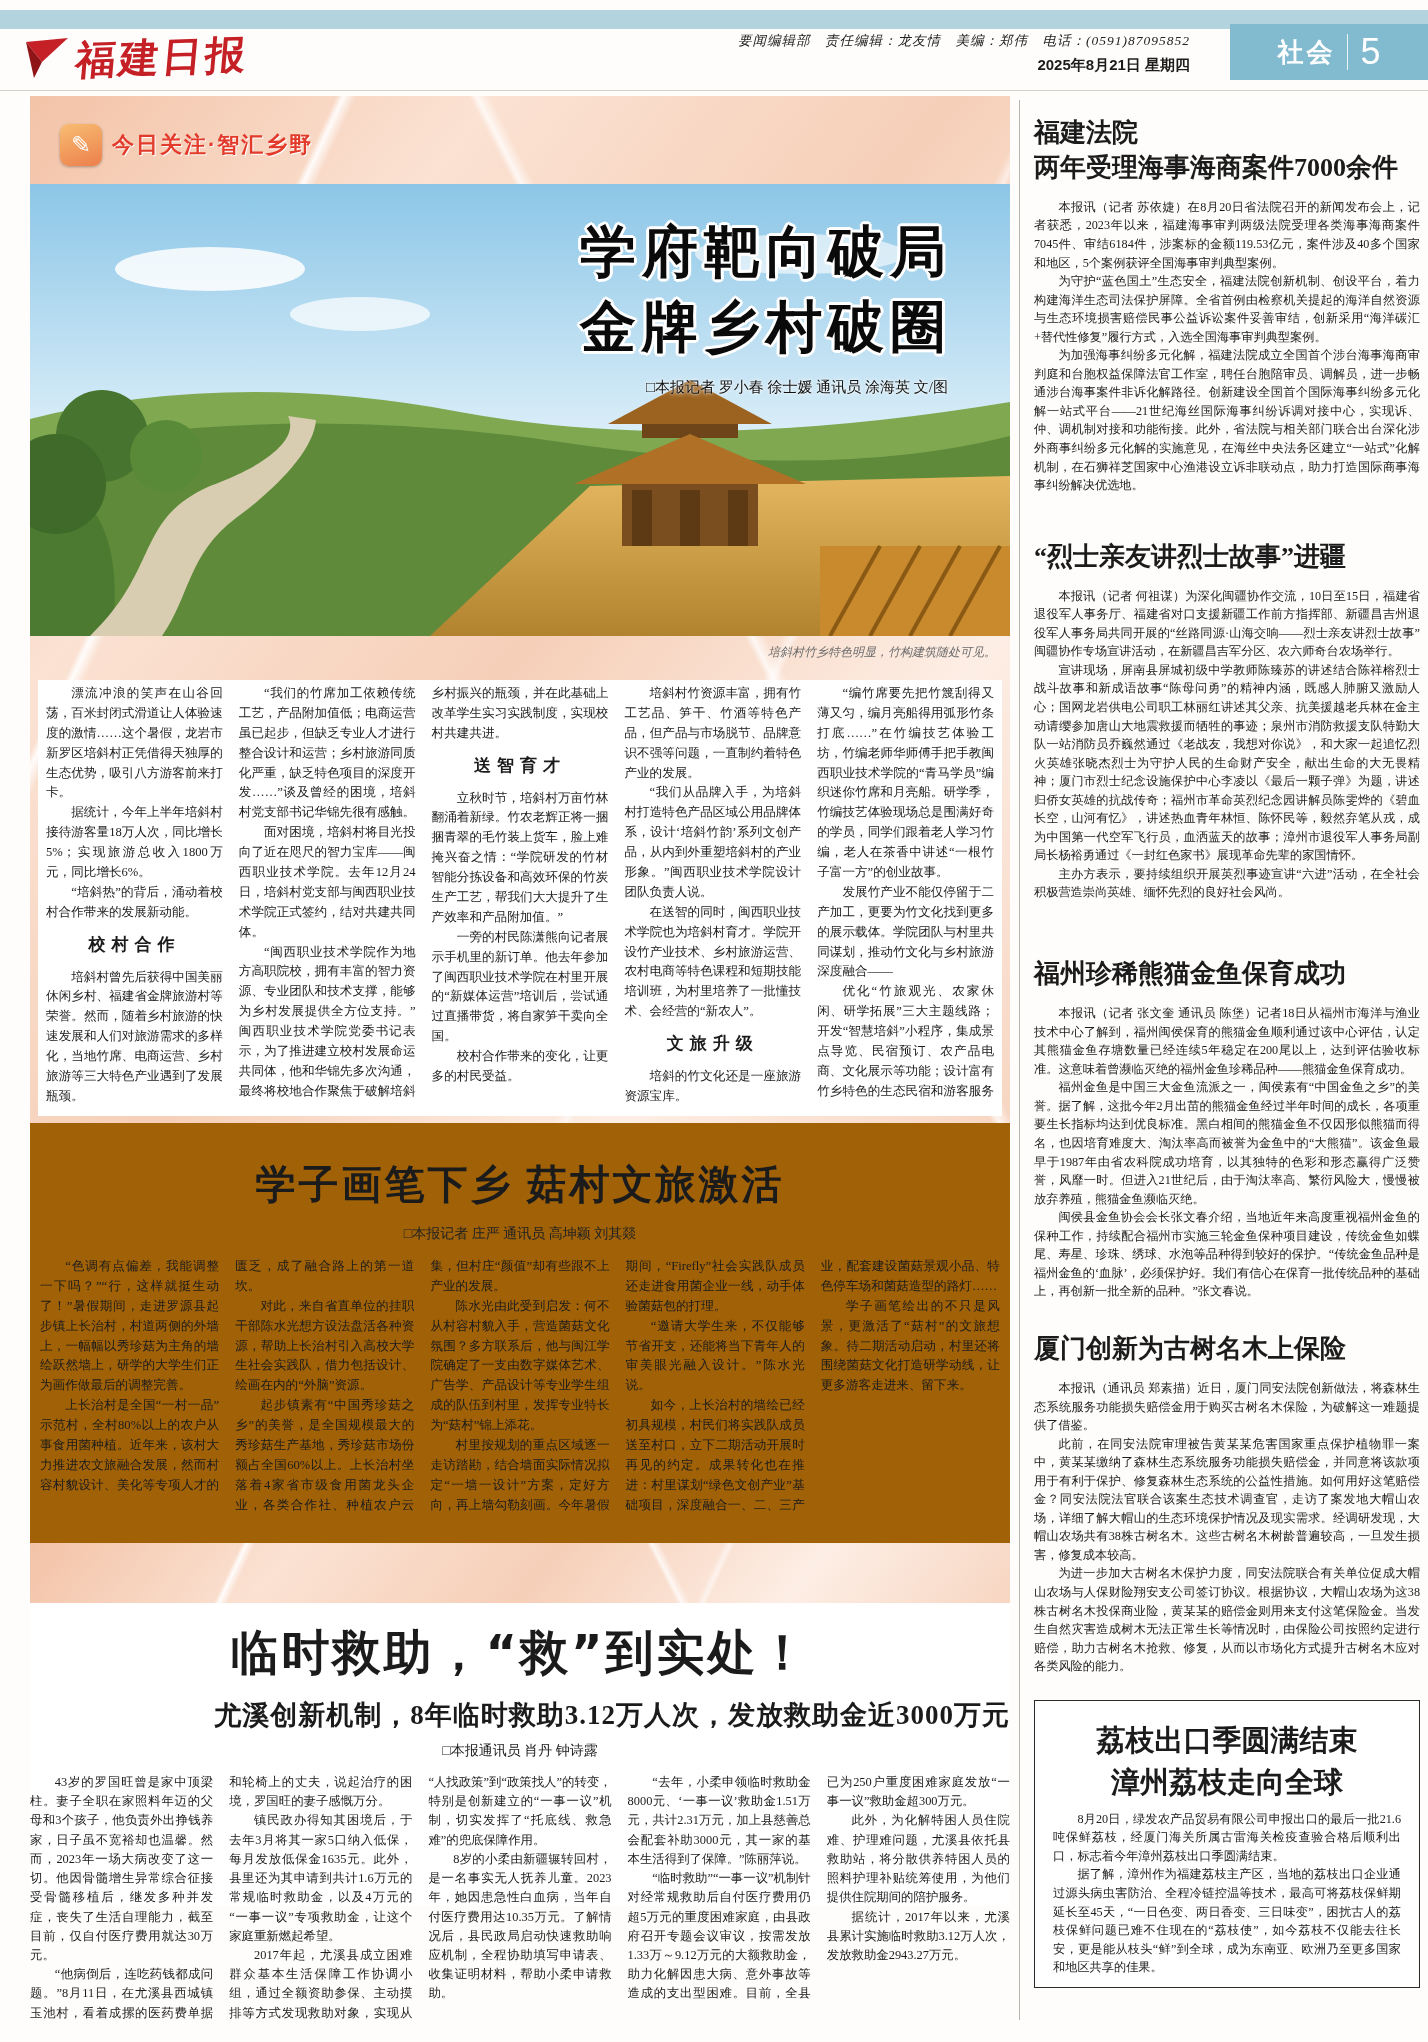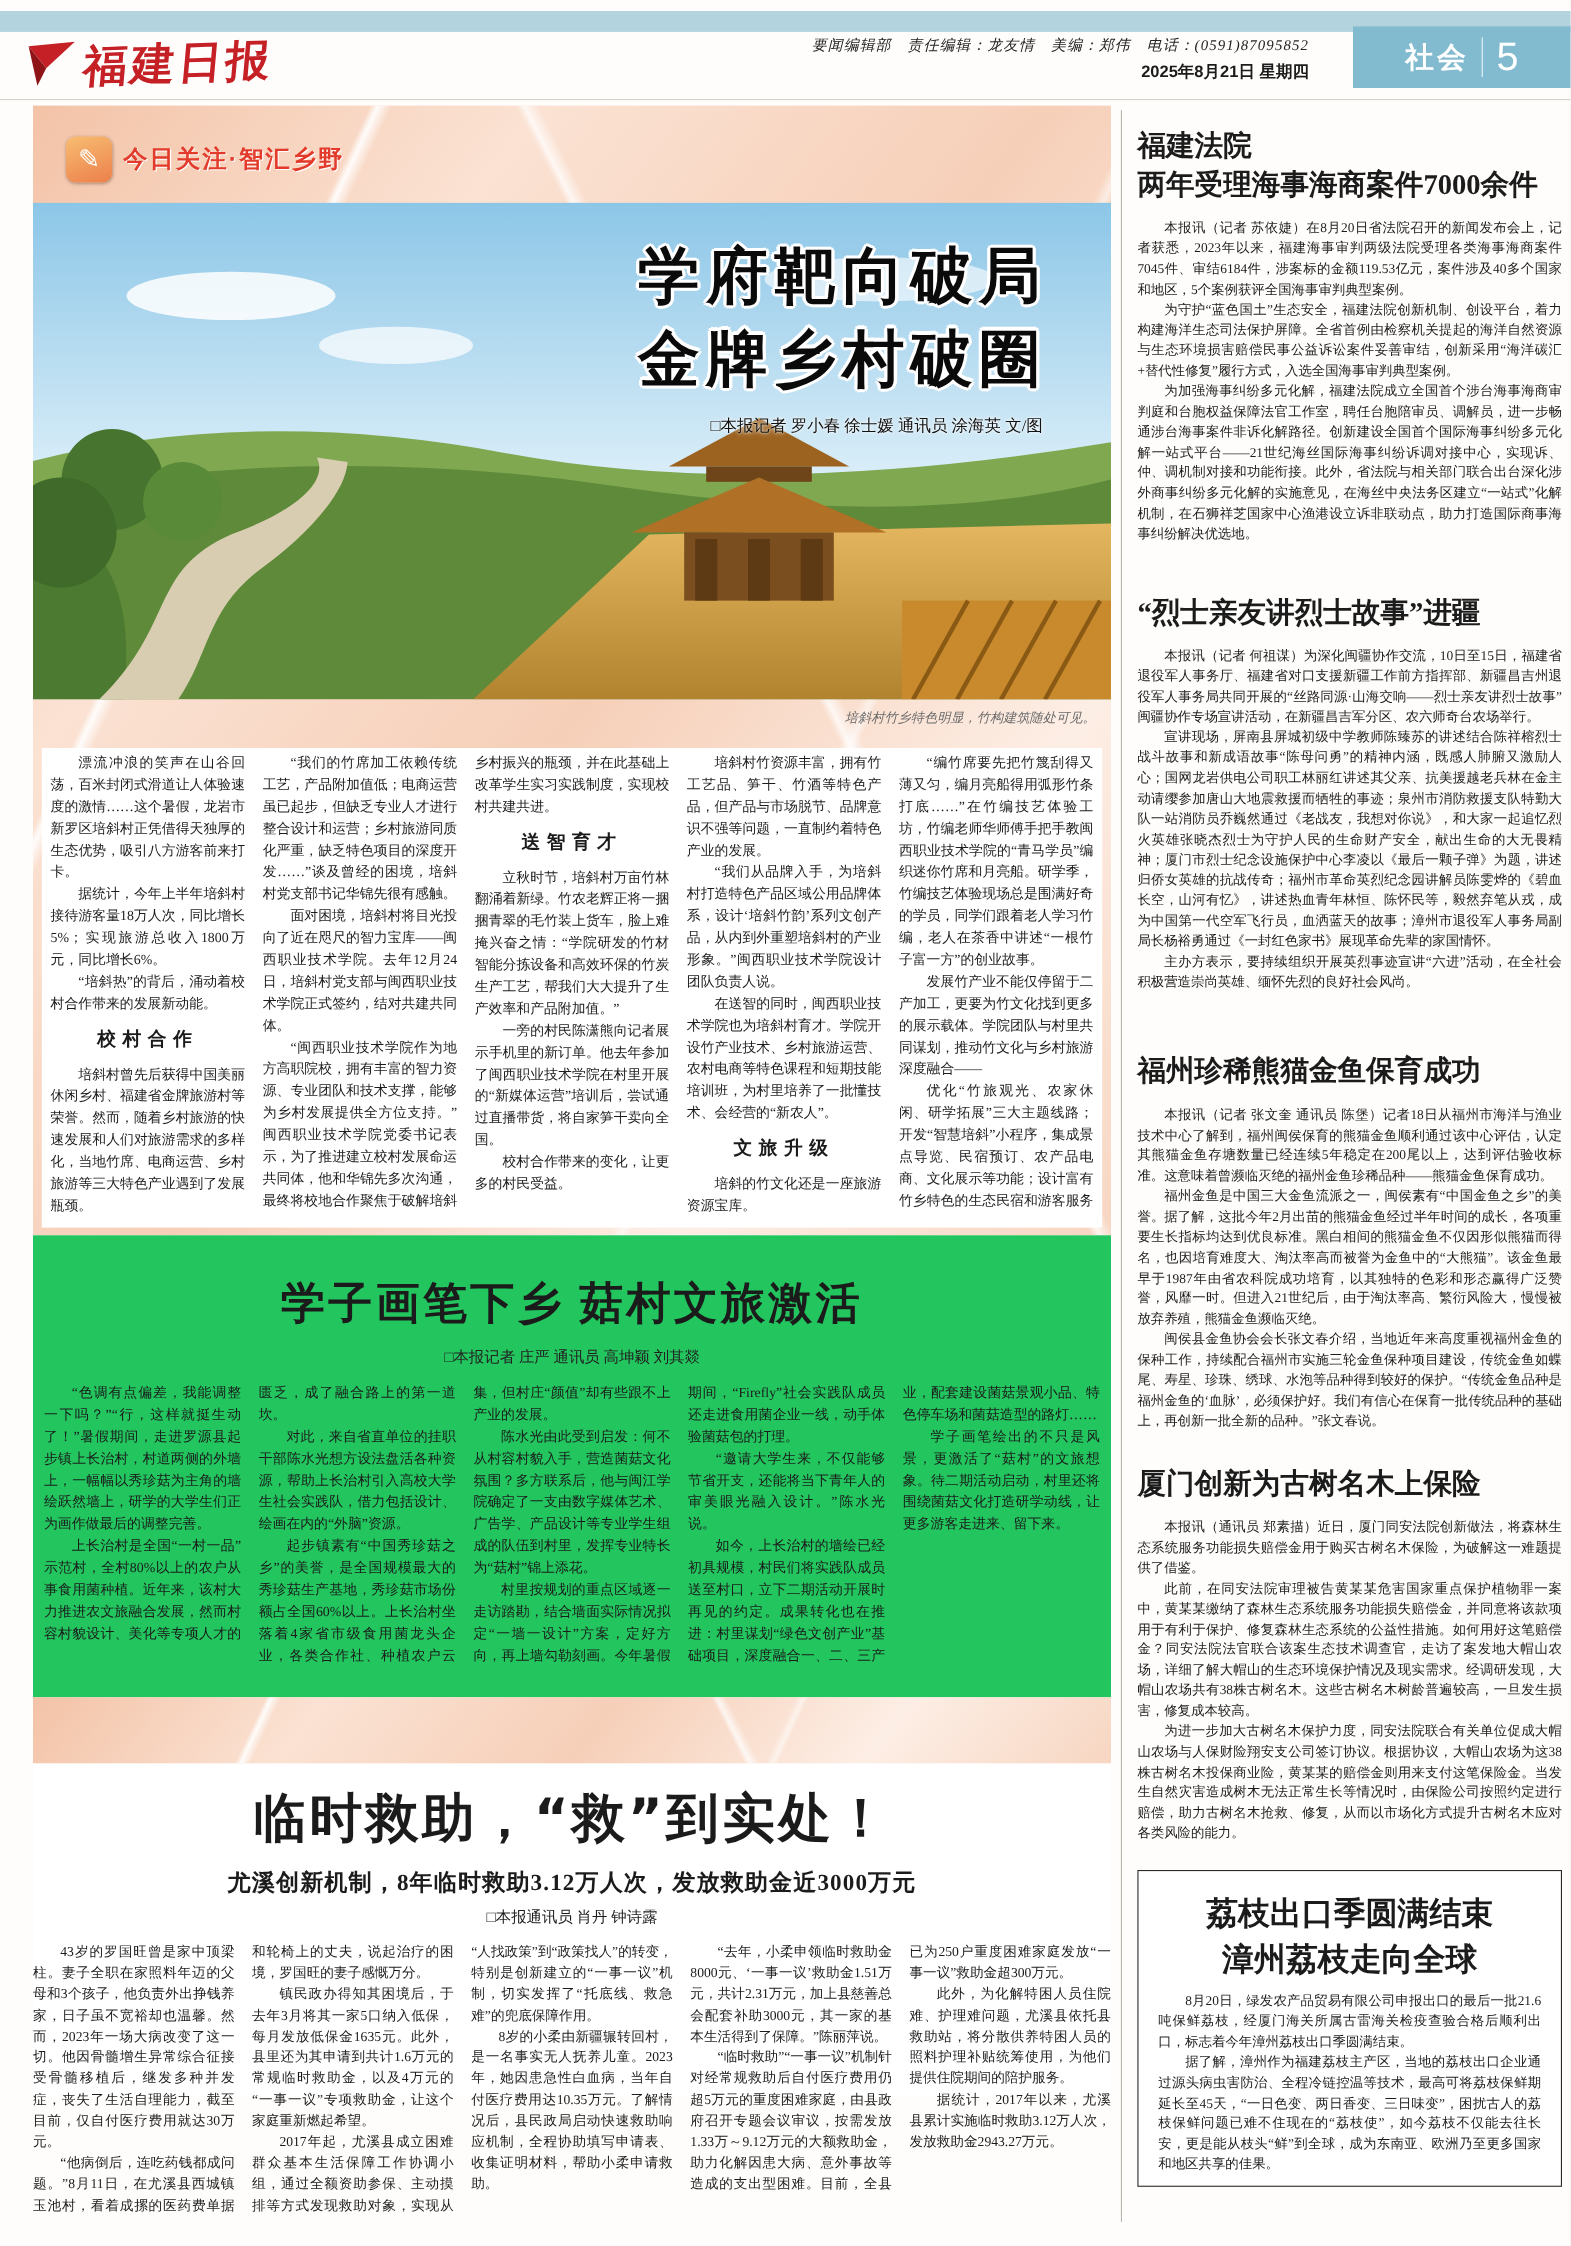--- a/index.html
+++ b/index.html
@@ -49,32 +49,32 @@
   .photo-caption{position:absolute;right:6px;top:548px;width:236px;font-size:12px;color:#6b6b6b;
                  font-style:italic;z-index:3;}
   .feature-body{position:absolute;left:8px;top:584px;width:948px;height:428px;background:#fff;
                 padding:4px 8px;column-count:5;column-gap:16px;column-fill:auto;overflow:hidden;
                 font-size:12.6px;line-height:1.58;text-align:justify;}
   .par{margin:0;text-indent:2em;}
   .t-sub{text-indent:0;text-align:center;font-weight:900;font-size:17px;margin:9px 0;
          font-family:"Liberation Sans",sans-serif;letter-spacing:6px;}
 
   
-  .middle{position:absolute;left:30px;top:1123px;width:980px;height:474px;background:#22c55e;}
+  .middle{position:absolute;left:30px;top:1123px;width:980px;height:474px;background:#a16207;}
   .middle-title{margin:34px 0 0;text-align:center;font-size:40px;font-weight:900;letter-spacing:3px;}
   .middle-byline{text-align:center;font-size:14px;margin-top:13px;color:#222;}
   .middle-body{margin:14px 10px 0;height:278px;overflow:hidden;column-count:5;column-gap:16px;
                column-fill:auto;font-size:12.6px;line-height:1.58;text-align:justify;}
 
   
   .bottom{position:absolute;left:30px;top:1543px;width:980px;height:363px;background:#fff;}
   .bottom-band{position:absolute;left:0;top:0;width:100%;height:60px;}
   .bottom-title{margin:78px 0 0;text-align:center;font-size:48px;font-weight:900;letter-spacing:3px;
                 font-family:"DejaVu Sans","Liberation Sans",sans-serif;}
-  .bottom-subtitle{text-align:center;font-size:21px;font-weight:bold;margin-top:12px;letter-spacing:1px;}
+  .bottom-subtitle{text-align:right;font-size:27px;font-weight:bold;margin-top:12px;letter-spacing:1px;}
   .bottom-byline{text-align:center;font-size:14px;margin-top:9px;}
   .bottom-body{margin:13px 0 0;height:250px;overflow:hidden;column-count:5;column-gap:16px;
                column-fill:auto;font-size:12.4px;line-height:1.55;text-align:justify;}
 
   
   .v-divider{position:absolute;left:1019px;top:100px;width:1px;height:1920px;background:#b9b4ad;}
   .rail{position:absolute;left:1034px;top:100px;width:386px;}
   .rail-article{margin-bottom:10px;}
   .rail-kicker{font-size:26px;font-weight:bold;line-height:1.3;}
   .rail-title{font-size:26px;font-weight:bold;line-height:1.35;margin:0 0 13px;}

